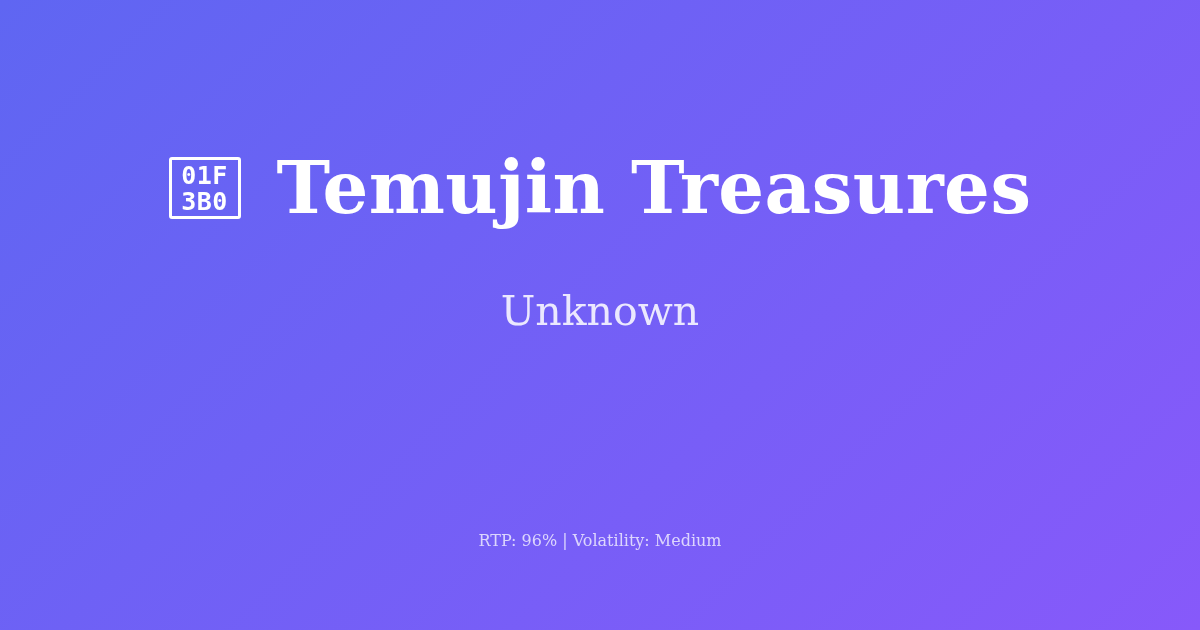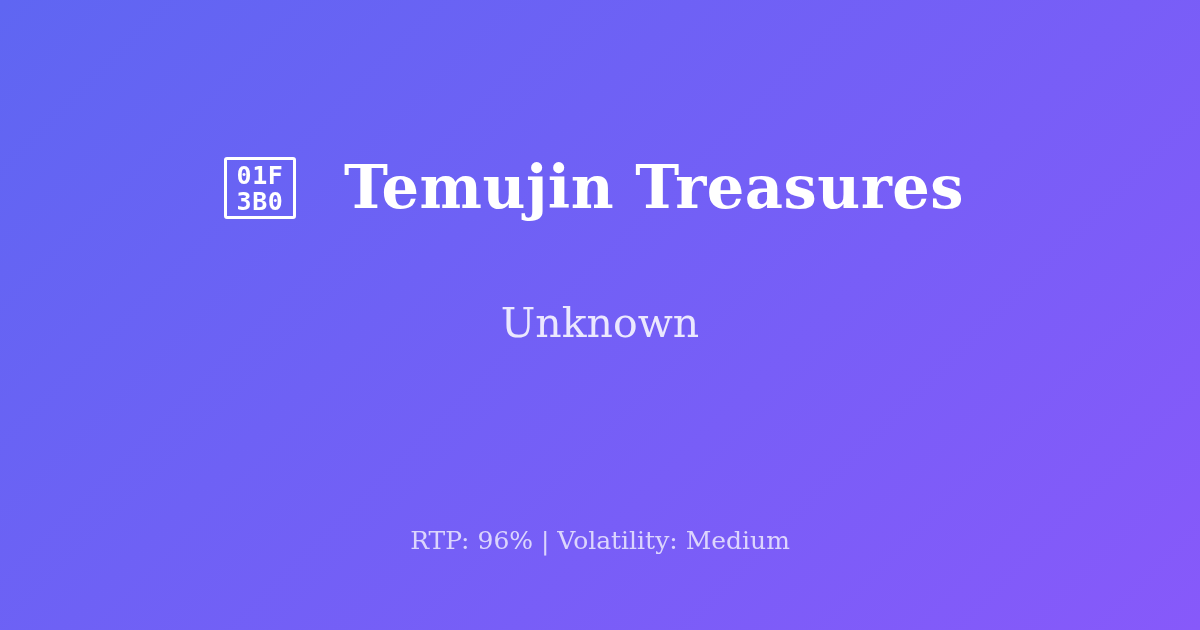--- a/index.html
+++ b/index.html
@@ -68,25 +68,25 @@
     font-size: 25px;
     line-height: 26px;
     font-weight: 700;
     letter-spacing: 0.5px;
     color: #ffffff;
   }
 
   .card-title {
     font-family: "DejaVu Serif", "Liberation Serif", serif;
     font-weight: 700;
-    font-size: 59px;
+    font-size: 72px;
     line-height: 80px;
     color: #ffffff;
     letter-spacing: 0.5px;
-    margin: 12px;
+    margin: 0;
   }
 
   .card-subtitle {
     font-family: "DejaVu Serif", "Liberation Serif", serif;
     font-weight: 400;
     font-size: 41px;
     line-height: 46px;
     color: rgba(255, 255, 255, 0.86);
     margin: 60px 0 0 0;
     text-align: center;
@@ -94,21 +94,21 @@
 
   
   .card-meta {
     position: absolute;
     left: 0;
     right: 0;
     top: 525px;
     text-align: center;
     font-family: "DejaVu Serif", "Liberation Serif", serif;
     font-weight: 400;
-    font-size: 25px;
+    font-size: 16px;
     line-height: 32px;
     color: rgba(255, 255, 255, 0.74);
     white-space: nowrap;
   }
 </style>
 </head>
 <body>
 
 <div class="og-card">
 

